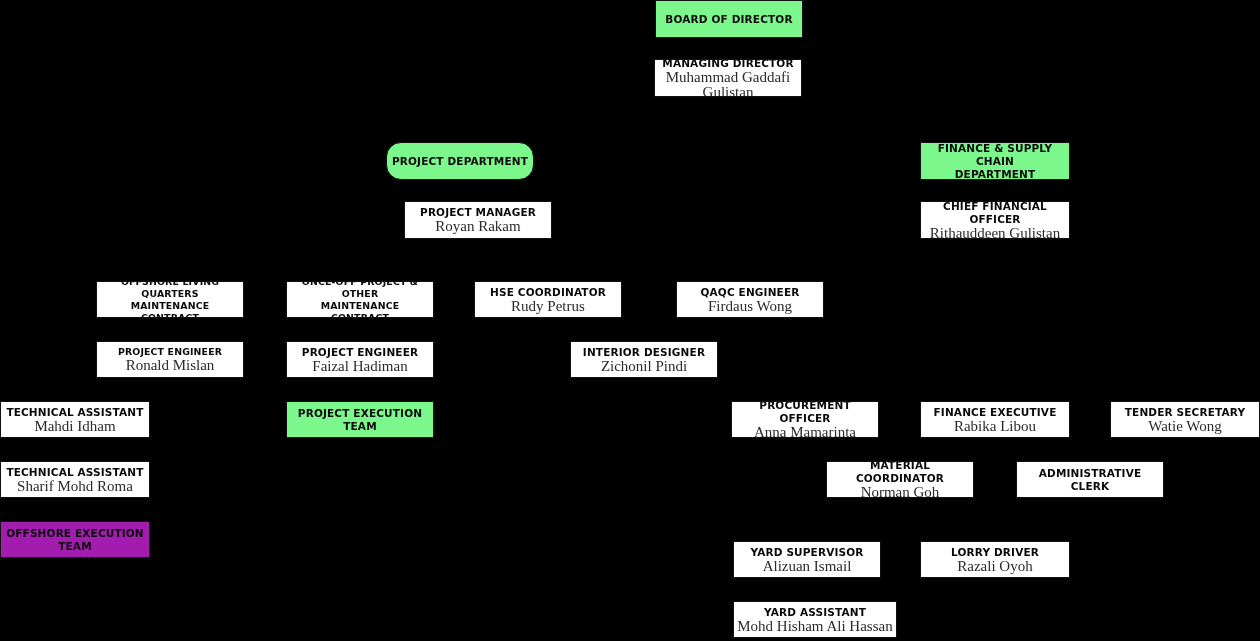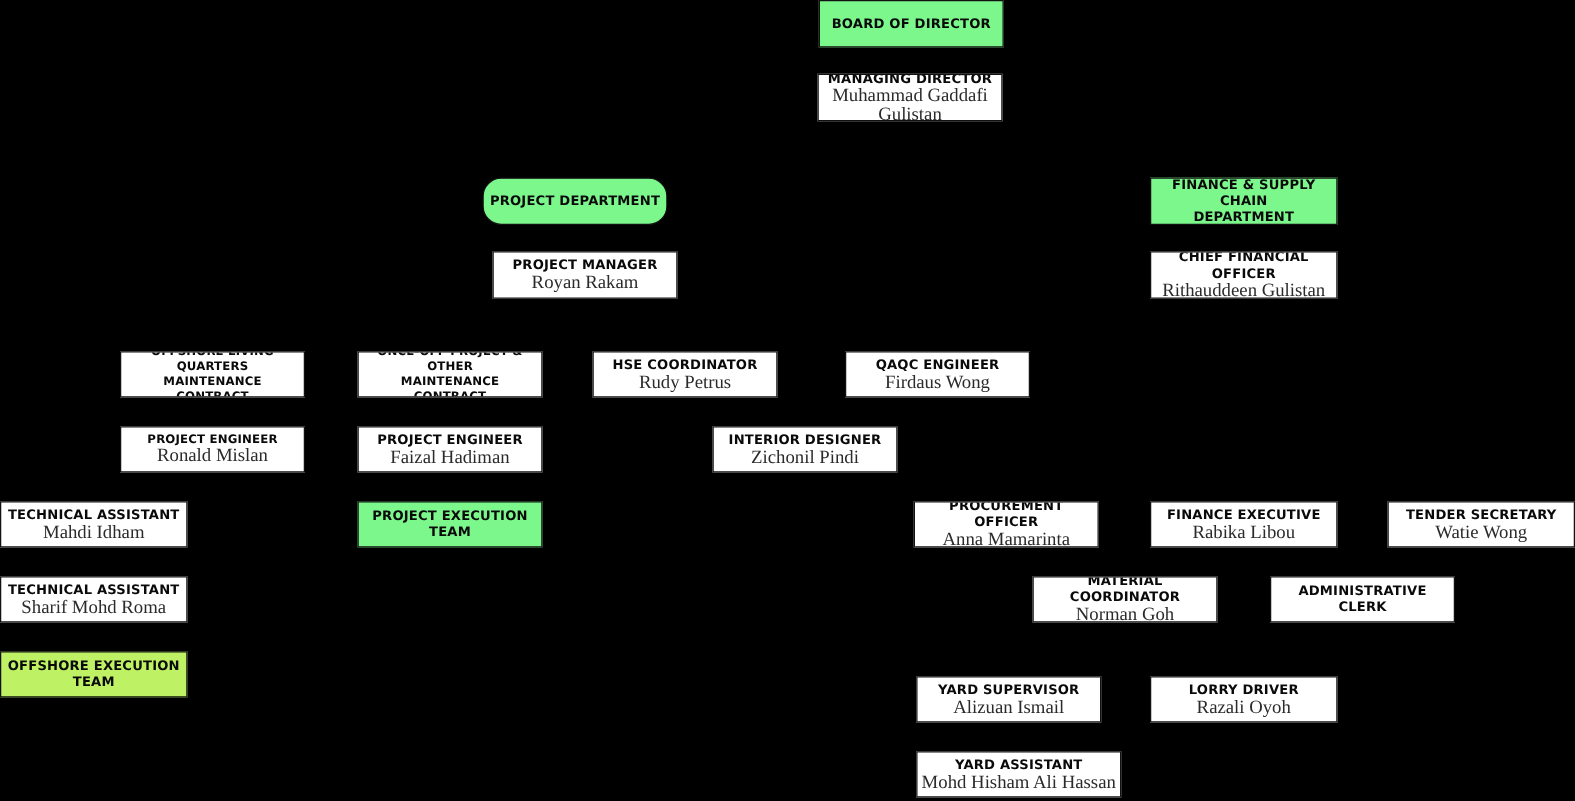--- a/index.html
+++ b/index.html
@@ -67,21 +67,21 @@
       <div class="title">MANAGING DIRECTOR</div>
       <div class="person">Muhammad Gaddafi Gulistan</div>
     </div>
     <div class="node green" style="left: 386px; top: 142px; width: 148px; height: 38px; border-color: rgb(17, 17, 17); background: rgb(124, 247, 140); border-radius: 15px;">
       <div class="title">PROJECT DEPARTMENT</div>
     </div>
     <div class="node green" style="left: 920px; top: 142px; width: 150px; height: 38px; border-color: rgb(17, 17, 17); background: rgb(124, 247, 140); justify-content: center;">
       <div class="title">FINANCE &amp; SUPPLY CHAIN
 DEPARTMENT</div>
     </div>
-    <div class="node" style="left: 394px; top: 201px; width: 148px; height: 38px; border-color: rgb(17, 17, 17); background: rgb(255, 255, 255);">
+    <div class="node" style="left: 404px; top: 201px; width: 148px; height: 38px; border-color: rgb(17, 17, 17); background: rgb(255, 255, 255);">
       <div class="title">PROJECT MANAGER</div>
       <div class="person">Royan Rakam</div>
     </div>
     <div class="node" style="left: 920px; top: 201px; width: 150px; height: 38px; border-color: rgb(17, 17, 17); background: rgb(255, 255, 255);">
       <div class="title">CHIEF FINANCIAL OFFICER</div>
       <div class="person">Rithauddeen Gulistan</div>
     </div>
     <div class="node" style="left: 96px; top: 281px; width: 148px; height: 37px; border-color: rgb(17, 17, 17); background: rgb(255, 255, 255);">
       <div class="title small">OFFSHORE LIVING QUARTERS
 MAINTENANCE CONTRACT</div>
@@ -133,21 +133,21 @@
       <div class="title">TECHNICAL ASSISTANT</div>
       <div class="person">Sharif Mohd Roma</div>
     </div>
     <div class="node" style="left: 826px; top: 461px; width: 148px; height: 37px; border-color: rgb(17, 17, 17); background: rgb(255, 255, 255);">
       <div class="title">MATERIAL COORDINATOR</div>
       <div class="person">Norman Goh</div>
     </div>
     <div class="node" style="left: 1016px; top: 461px; width: 148px; height: 37px; border-color: rgb(17, 17, 17); background: rgb(255, 255, 255);">
       <div class="title">ADMINISTRATIVE CLERK</div>
     </div>
-    <div class="node green" style="left: 0px; top: 521px; width: 150px; height: 37px; border-color: rgb(17, 17, 17); background: #bef264;">
+    <div class="node green" style="left: 0px; top: 521px; width: 150px; height: 37px; border-color: rgb(17, 17, 17); background: #a21caf;">
       <div class="title">OFFSHORE EXECUTION TEAM</div>
     </div>
     <div class="node" style="left: 920px; top: 541px; width: 150px; height: 37px; border-color: rgb(17, 17, 17); background: rgb(255, 255, 255);">
       <div class="title">LORRY DRIVER</div>
       <div class="person">Razali Oyoh</div>
     </div>
     <div class="node" style="left: 733px; top: 541px; width: 148px; height: 37px; border-color: rgb(17, 17, 17); background: rgb(255, 255, 255);">
       <div class="title">YARD SUPERVISOR</div>
       <div class="person">Alizuan Ismail</div>
     </div>

